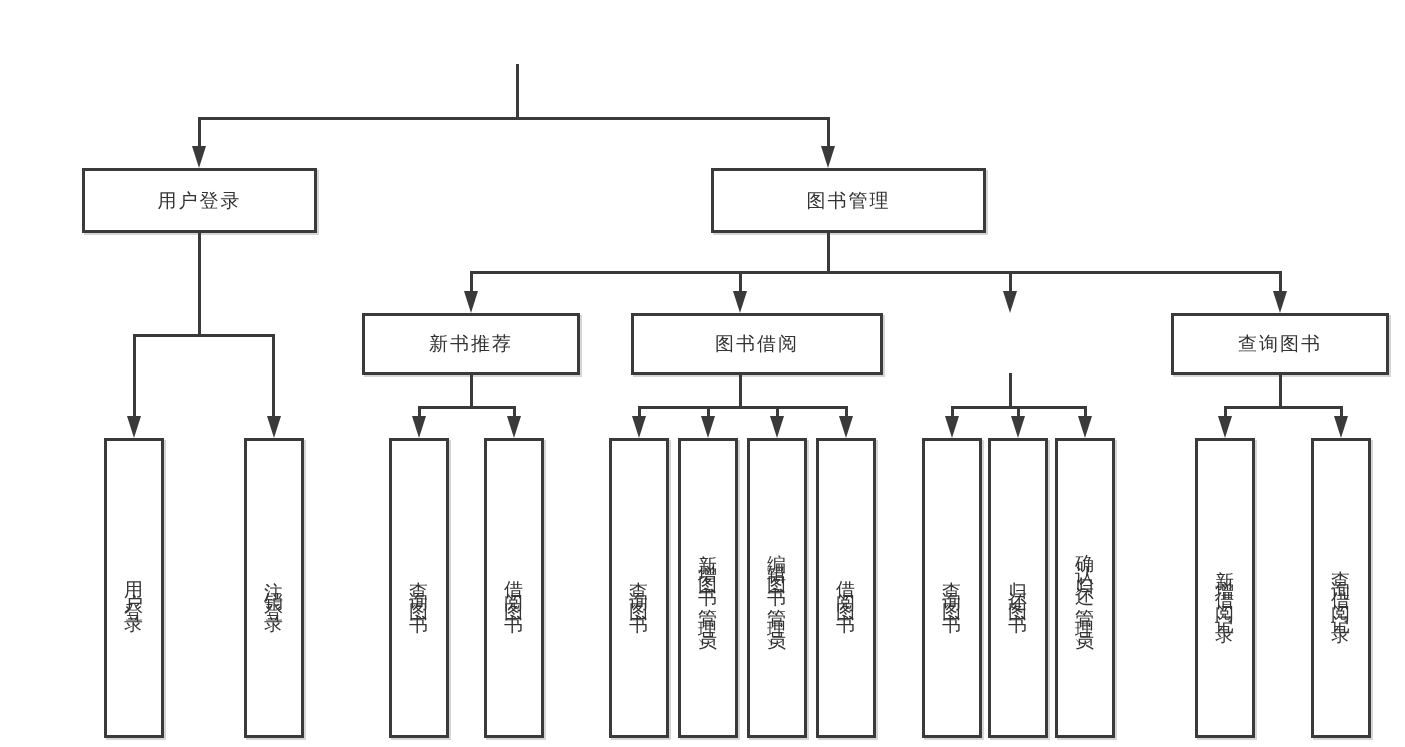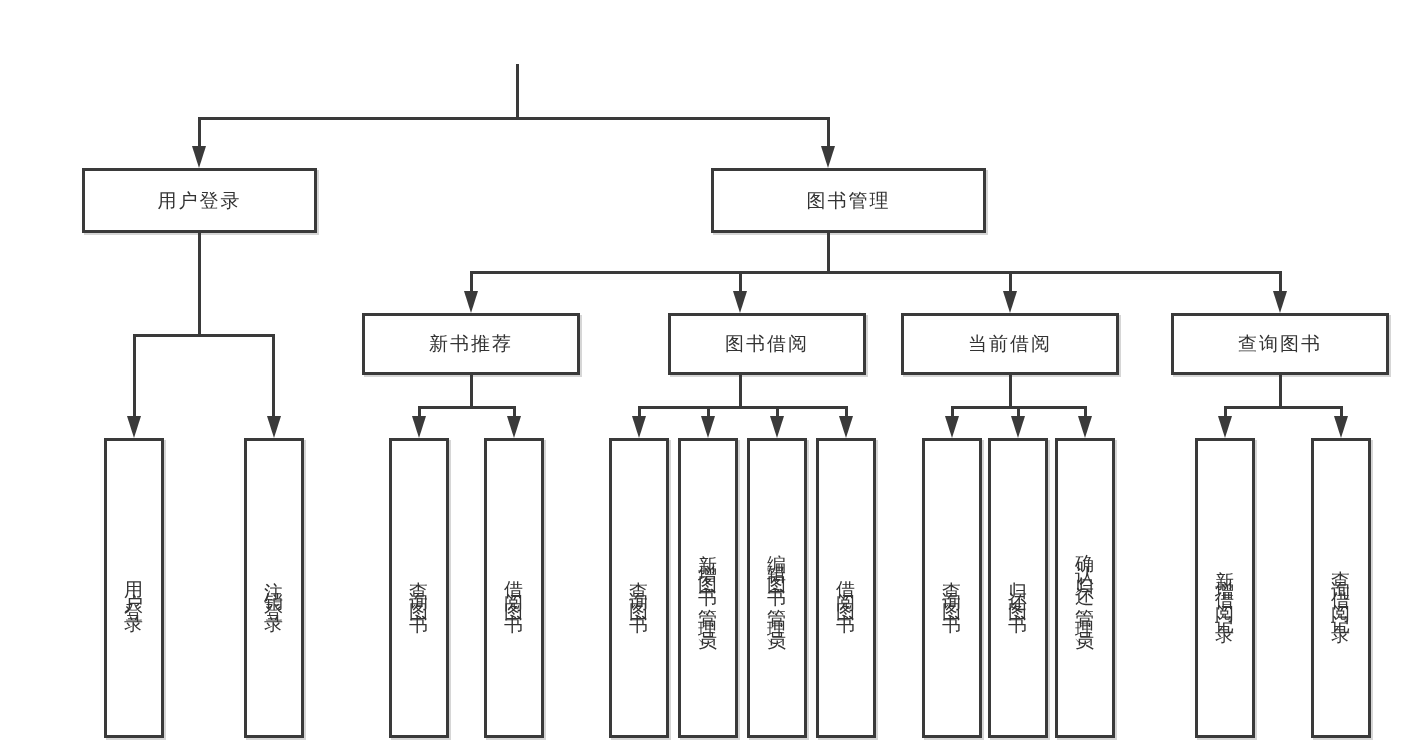--- a/index.html
+++ b/index.html
@@ -68,25 +68,22 @@
   <div class="ln" style="left:1009px;top:271px;width:3px;height:24px;"></div>
   <div class="ln" style="left:1279px;top:271px;width:3px;height:24px;"></div>
   <div class="ar" style="left:464px;top:291px;"></div>
   <div class="ar" style="left:733px;top:291px;"></div>
   <div class="ar" style="left:1003px;top:291px;"></div>
   <div class="ar" style="left:1273px;top:291px;"></div>
 
   <div class="box" style="left:362px;top:313px;width:218px;height:62px;">
     <span>新书推荐</span>
   </div>
-  <div class="box" style="left:668px;top:313px;width:198px;height:62px;text-align:center;">
+  <div class="box" style="left:631px;top:313px;width:252px;height:62px;text-align:center;">
     <span>图书借阅</span>
-  </div>
-  <div class="box" style="left:901px;top:313px;width:218px;height:62px;">
-    <span>当前借阅</span>
   </div>
   <div class="box" style="left:1171px;top:313px;width:218px;height:62px;">
     <span>查询图书</span>
   </div>
 
   <div class="ln" style="left:470px;top:373px;width:3px;height:36px;"></div>
   <div class="ln" style="left:418px;top:406px;width:98px;height:3px;"></div>
   <div class="ln" style="left:418px;top:406px;width:3px;height:14px;"></div>
   <div class="ln" style="left:513px;top:406px;width:3px;height:14px;"></div>
   <div class="ar" style="left:412px;top:416px;"></div>

